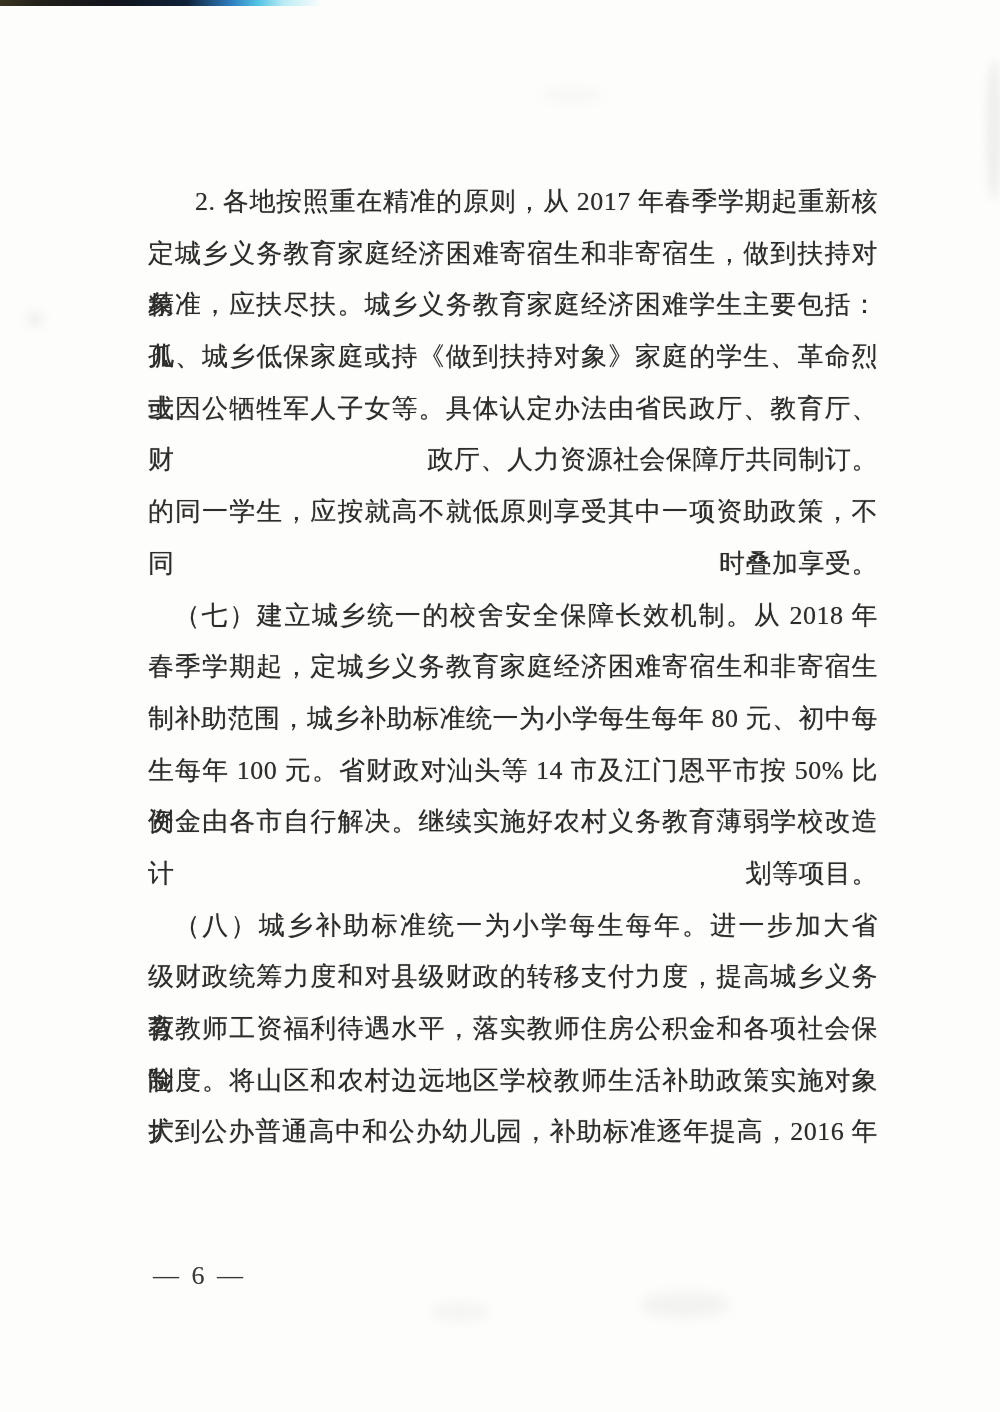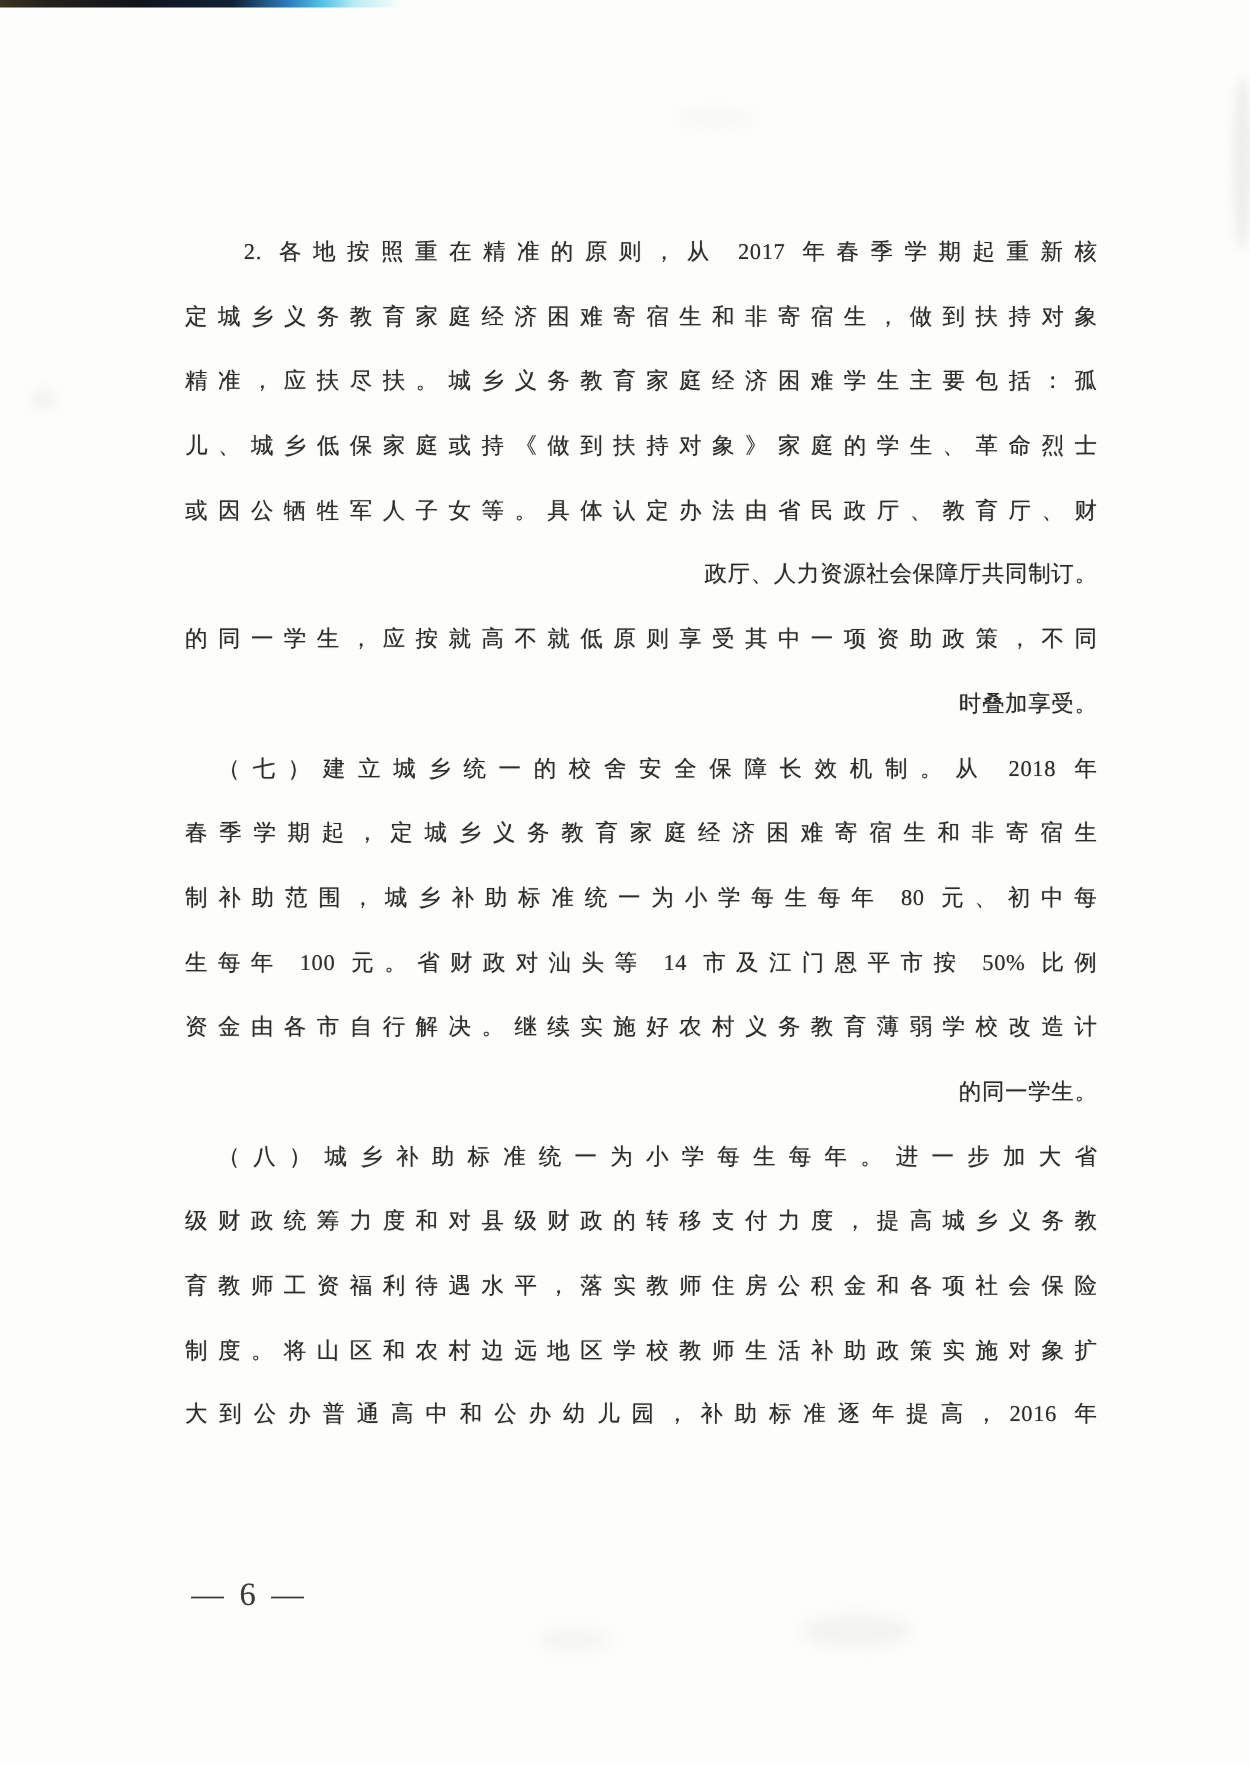--- a/index.html
+++ b/index.html
@@ -30,21 +30,21 @@
       var(--artifact-blue, #2f7fc0) 72%,
       #52c2e4 80%,
       var(--artifact-cyan, #b9ecf4) 88%,
       rgba(255,255,255,0) 100%);
   }
   .body-text {
     position: absolute;
     left: 148px; top: 176px;
     width: 730px;
     color: var(--ink, #2c2c2a);
-    font-size: 18px;
+    font-size: 26px;
     text-shadow: 0 0 0.8px rgba(60,60,58,0.6);
   }
   .tline {
     height: 51.7px;
     line-height: 51.7px;
     text-align: right;
     letter-spacing: 0.5px;
     white-space: nowrap;
   }
   .tline.fill {
@@ -90,21 +90,21 @@
       <div class="tline fill">儿、城乡低保家庭或持《做到扶持对象》家庭的学生、革命烈士</div>
       <div class="tline fill">或因公牺牲军人子女等。具体认定办法由省民政厅、教育厅、财</div>
       <div class="tline">政厅、人力资源社会保障厅共同制订。</div>
       <div class="tline fill">的同一学生，应按就高不就低原则享受其中一项资助政策，不同</div>
       <div class="tline">时叠加享受。</div>
       <div class="tline indent-paren fill">（七）建立城乡统一的校舍安全保障长效机制。从 2018 年</div>
       <div class="tline fill">春季学期起，定城乡义务教育家庭经济困难寄宿生和非寄宿生</div>
       <div class="tline fill">制补助范围，城乡补助标准统一为小学每生每年 80 元、初中每</div>
       <div class="tline fill">生每年 100 元。省财政对汕头等 14 市及江门恩平市按 50% 比例</div>
       <div class="tline fill">资金由各市自行解决。继续实施好农村义务教育薄弱学校改造计</div>
-      <div class="tline">的同一学生。</div>
+      <div class="tline">划等项目。</div>
       <div class="tline indent-paren fill">（八）城乡补助标准统一为小学每生每年。进一步加大省</div>
       <div class="tline fill">级财政统筹力度和对县级财政的转移支付力度，提高城乡义务教</div>
       <div class="tline fill">育教师工资福利待遇水平，落实教师住房公积金和各项社会保险</div>
       <div class="tline fill">制度。将山区和农村边远地区学校教师生活补助政策实施对象扩</div>
       <div class="tline fill">大到公办普通高中和公办幼儿园，补助标准逐年提高，2016 年</div>
     </div>
 
   <div class="page-number">— 6 —</div>
 
   <div class="smudge smudge-1"></div>

